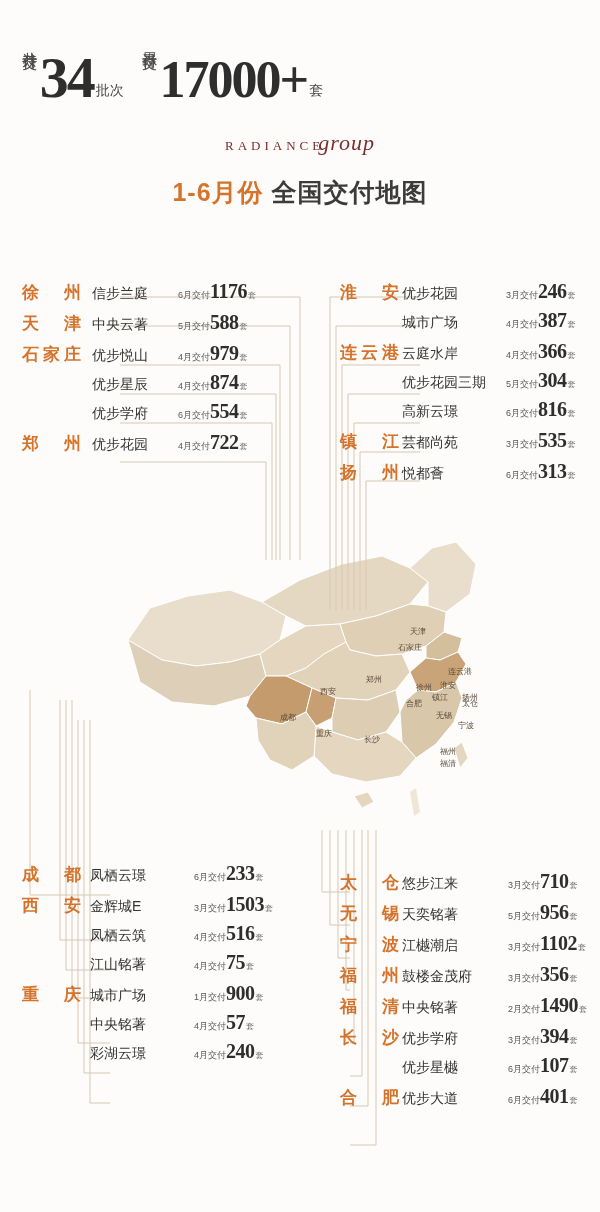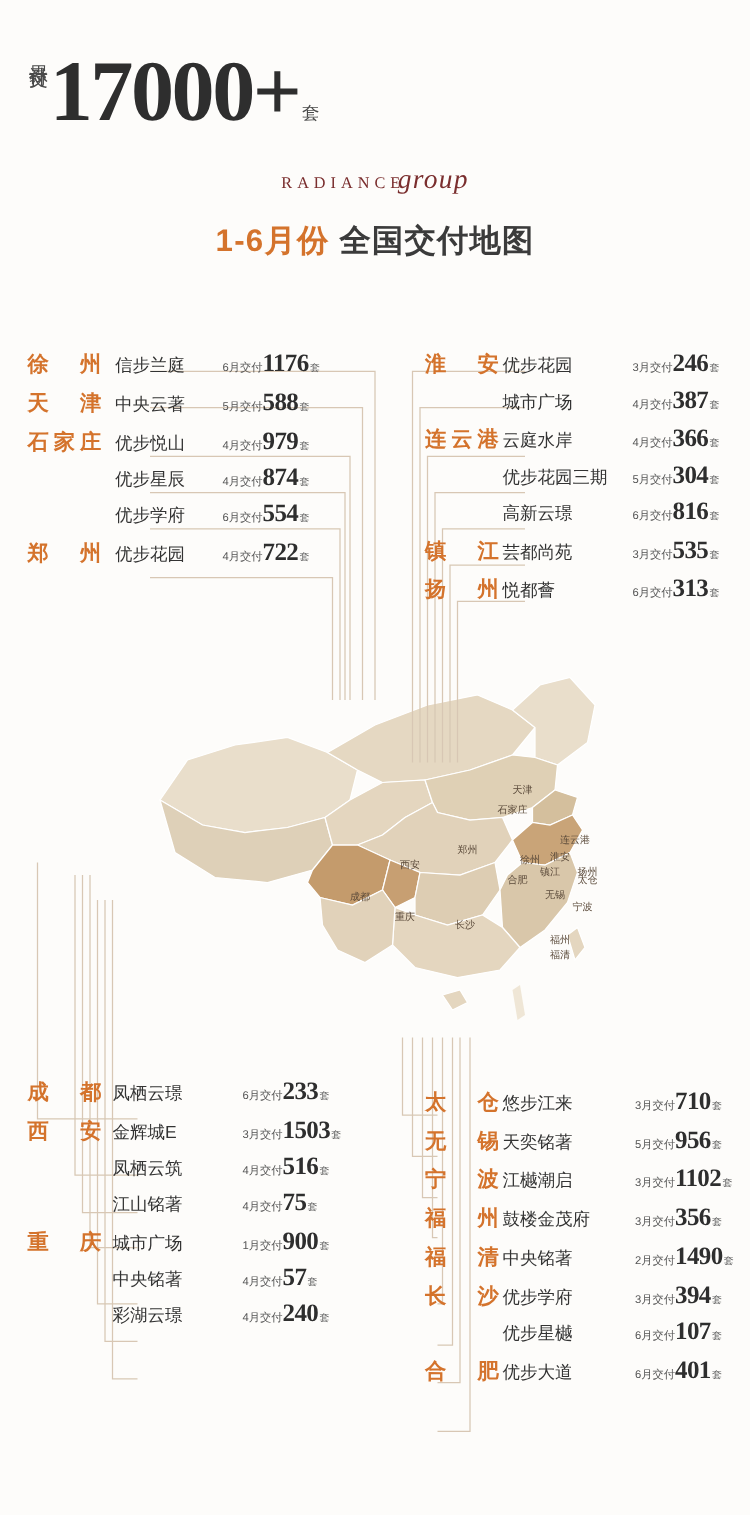--- a/index.html
+++ b/index.html
@@ -40,21 +40,21 @@
     line-height:0.9;
     color:#2e2e2e;
     letter-spacing:-2px;
   }
   .stat-unit {
     font-size:14px;
     color:#4a4a4a;
     margin-left:2px;
     padding-bottom:4px;
   }
-  .stat.big .stat-num { font-size:69px; }
+  .stat.big .stat-num { font-size:52px; }
 
   
   .brand {
     text-align:center;
     margin-top:26px;
     position:relative;
     height:34px;
   }
   .brand-main {
     font-family:Liberation Serif, serif;
@@ -165,20 +165,25 @@
     pointer-events:none;
   }
   .connectors path, .connectors line {
     stroke:#d8c7b4; stroke-width:1; fill:none;
   }
 </style>
 </head>
 <body>
 
 <div class="header">
+  <div class="stat">
+    <div class="stat-label">共计交付</div>
+    <div class="stat-num">34</div>
+    <div class="stat-unit">批次</div>
+  </div>
   <div class="stat big">
     <div class="stat-label">累计交付</div>
     <div class="stat-num">17000+</div>
     <div class="stat-unit">套</div>
   </div>
 </div>
 
 <div class="brand">
   <span class="brand-main">RADIANCE</span><span class="brand-script">group</span>
 </div>

